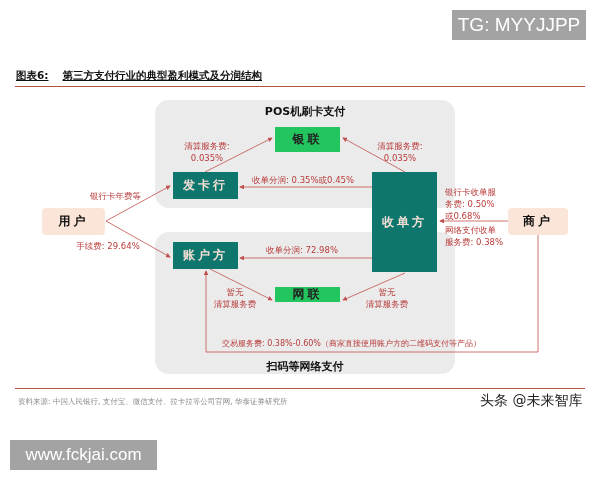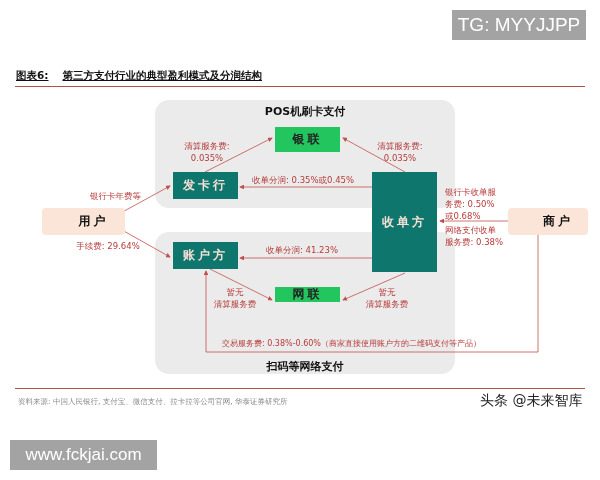--- a/index.html
+++ b/index.html
@@ -11,21 +11,21 @@
   .title { left:16px; top:69px; font-size:10.5px; font-weight:bold; color:#111; white-space:nowrap;text-decoration:underline; }
   .title .label { margin-right:14px; }
   .rule { left:15px; width:570px; height:1px; background:#b2533f; }
   .panel { background:#ebebeb; border-radius:14px; }
   .panel-title { font-size:11px; font-weight:bold; color:#111; text-align:center; white-space:nowrap; }
   .box-red { background:#0f766e; color:#f6e0d6; font-size:12px; font-weight:bold; display:flex;
              align-items:center; justify-content:center; letter-spacing:3px; }
   .box-yellow { background:#22c55e; color:#222; font-size:12px; font-weight:bold; display:flex;
                 align-items:center; justify-content:center; letter-spacing:3px; }
   .box-peach { background:#fbe5d8; color:#111; font-size:12px; font-weight:bold; display:flex;
-               align-items:center; justify-content:center; letter-spacing:3px; border-radius:4px;padding-left:20px; }
+               align-items:center; justify-content:center; letter-spacing:3px; border-radius:4px; }
   .lbl { color:#b83a3a; font-size:8.5px; line-height:12px; white-space:nowrap; }
   .lbl.c { text-align:center; }
   .source { left:18px; top:397px; font-size:7.5px; color:#8a8a8a; white-space:nowrap; }
   .brand { left:480px; top:392px; font-size:14px; color:#222; white-space:nowrap; }
   .wm-bottom { left:10px; top:440px; width:147px; height:30px; background:#a3a3a3; color:#fff;
                font-family:"Liberation Sans", sans-serif; font-size:17px; line-height:30px; text-align:center; }
   svg.arrows { position:absolute; left:0; top:0; }
 </style>
 </head>
 <body>
@@ -82,21 +82,21 @@
 
 <div class="abs lbl c" style="left:172px; top:140px; width:70px;">
   <div>清算服务费:</div>
   <div>0.035%</div>
 </div>
 <div class="abs lbl c" style="left:365px; top:140px; width:70px;">
   <div>清算服务费:</div>
   <div>0.035%</div>
 </div>
 <div class="abs lbl" style="left:252px; top:174px;">收单分润: 0.35%或0.45%</div>
-<div class="abs lbl" style="left:266px; top:244px;">收单分润: 41.23%</div>
+<div class="abs lbl" style="left:266px; top:244px;">收单分润: 72.98%</div>
 <div class="abs lbl" style="left:90px; top:190px;">银行卡年费等</div>
 <div class="abs lbl c" style="left:58px; top:240px; width:100px;">
   <div>手续费: 29.64%</div>
 </div>
 <div class="abs lbl" style="left:445px; top:186px;">
   <div>银行卡收单服</div>
   <div>务费: 0.50%</div>
   <div>或0.68%</div>
 </div>
 <div class="abs lbl" style="left:445px; top:224px;">

